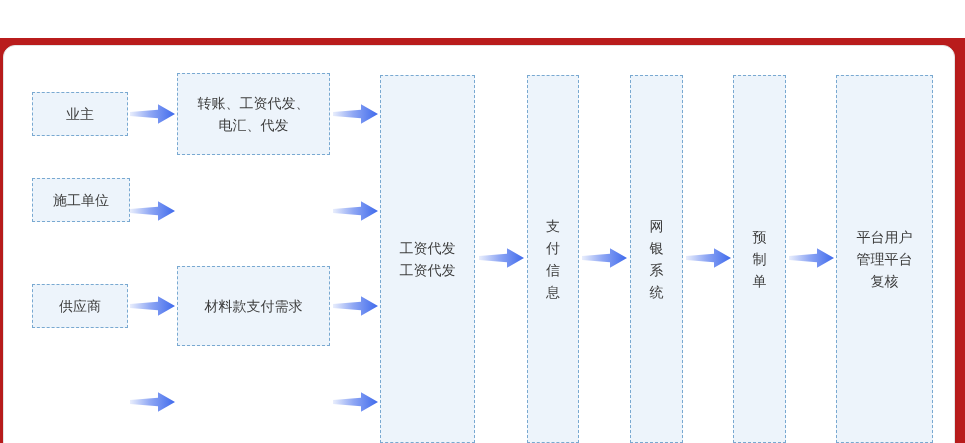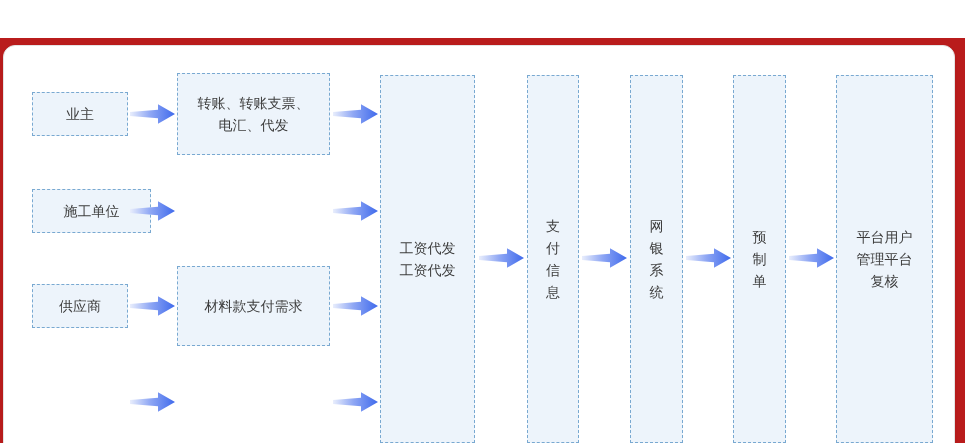--- a/index.html
+++ b/index.html
@@ -52,29 +52,29 @@
 </style>
 </head>
 <body>
 
 <div class="page">
   <div class="panel"></div>
 
   <div class="node" style="left:32px;top:54px;width:96px;height:44px">
     <span class="nline">业主</span>
   </div>
-  <div class="node" style="left:32px;top:151px;width:119px;height:44px">
+  <div class="node" style="left:32px;top:140px;width:98px;height:44px">
     <span class="nline">施工单位</span>
   </div>
   <div class="node" style="left:32px;top:246px;width:96px;height:44px">
     <span class="nline">供应商</span>
   </div>
 
   <div class="node" style="left:177px;top:35px;width:153px;height:82px">
-    <span class="nline">转账、转账支票、</span>
+    <span class="nline">转账、工资代发、</span>
     <span class="nline">电汇、代发</span>
   </div>
   <div class="node" style="left:177px;top:228px;width:153px;height:80px">
     <span class="nline">材料款支付需求</span>
   </div>
 
   <div class="node" style="left:380px;top:37px;width:95px;height:368px">
     <span class="nline">工资代发</span>
     <span class="nline">工资代发</span>
   </div>

